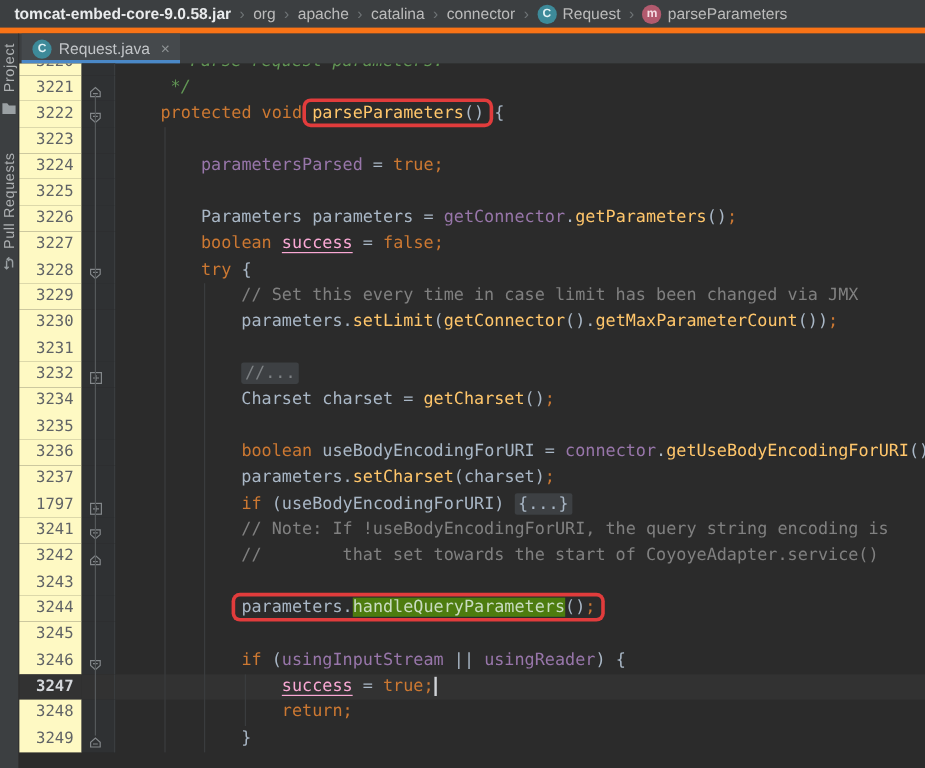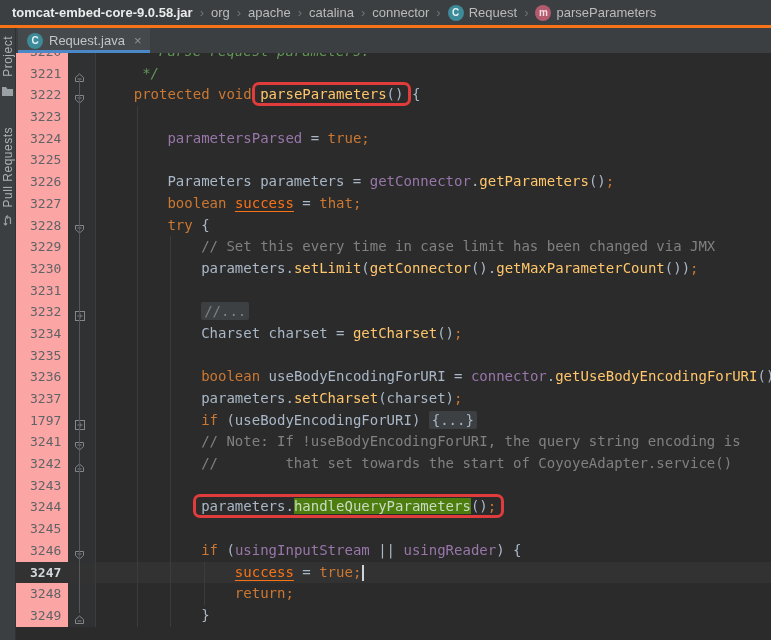--- a/index.html
+++ b/index.html
@@ -4,21 +4,21 @@
 <style>
   html,body{margin:0;padding:0;}
   body{
     width:771px;height:640px;overflow:hidden;position:relative;
     background:#2b2b2b;font-family:"Liberation Sans",sans-serif;
     -webkit-user-select:none;user-select:none;
   }
   
   .breadcrumb-bar{
     position:absolute;top:0;left:0;right:0;height:28px;background:#3c3f41;
-    border-bottom:3px solid #f97316;box-sizing:border-box;
+    border-bottom:5px solid #f97316;box-sizing:border-box;
     display:flex;align-items:center;padding-left:10px;
     font-size:13px;color:#bbbbbb;white-space:nowrap;
   }
   .crumb{display:inline-flex;align-items:center;gap:5px;padding:0 2px;cursor:default;}
   .crumb.bold{font-weight:bold;color:#e9ebed;}
   .crumb-sep{color:#6f7476;font-size:13px;padding:0 5px;}
   .ic-circle{width:16px;height:16px;border-radius:50%;display:inline-flex;
     align-items:center;justify-content:center;font-size:10px;font-weight:bold;flex:none;}
   .ic-class{background:#3d8a99;color:#e3f3f6;}
   .ic-method{background:#b25a6e;color:#f5dde3;}
@@ -36,41 +36,41 @@
     border-right:1px solid #323232;box-sizing:border-box;
     display:flex;flex-direction:column;align-items:center;padding-top:8px;gap:26px;
   }
   .stripe-item{display:flex;flex-direction:column;align-items:center;gap:6px;cursor:default;}
   .stripe-label{writing-mode:vertical-lr;transform:rotate(180deg);
     font-size:12px;color:#afb2b4;letter-spacing:.5px;}
   
   .editor{position:absolute;top:53px;left:16px;right:0;bottom:0;background:#2b2b2b;overflow:hidden;}
   .lines-wrap{position:relative;margin-top:-12px;}
   .row{display:flex;height:21.7px;line-height:21.7px;position:relative;z-index:1;}
-  .row .ln{flex:none;width:52px;background:#fca5a5;color:#606366;
+  .row .ln{flex:none;width:52px;background:#fef9c3;color:#606366;
     font:13px/21.7px "DejaVu Sans Mono",monospace;padding-left:14px;box-sizing:border-box;}
   .row .fold{flex:none;width:28px;background:#2f3133;position:relative;
     border-right:1px solid #3a3d3f;box-sizing:border-box;}
   .row .code{flex:1;font:14px/21.7px "DejaVu Sans Mono",monospace;
     white-space:pre;color:#a9b7c6;padding-left:4px;}
   .row.current .ln{color:#d4d7db;background:#323232;font-weight:bold;}
   .row.current .fold{background:#323232;}
   .row.current .code{background:#323232;}
   .fold-marker{position:absolute;left:6px;top:50%;margin-top:-6px;z-index:3;cursor:pointer;}
   .fold-vline{position:absolute;width:1px;background:#54585a;z-index:2;pointer-events:none;}
   .iguide{position:absolute;width:1px;background:#3a3c3e;z-index:2;pointer-events:none;}
   
   .tk-pln{color:#a9b7c6;}
   .tk-kw{color:#cc7832;}
   .tk-fld{color:#9876aa;}
   .tk-mth{color:#ffc66b;}
   .tk-com{color:#808080;}
   .tk-doc{color:#629755;font-style:italic;}
   .tk-semi{color:#cc7832;}
-  .tk-und{color:#f97316;text-decoration:underline;text-underline-offset:3px;}
+  .tk-und{color:#f9a8d4;text-decoration:underline;text-underline-offset:3px;}
   .tk-chip{background:#3d4043;color:#7d8184;padding:1px 3px;border-radius:2px;}
   .tk-chippln{background:#3d4043;color:#a9b7c6;padding:1px 3px;border-radius:2px;}
   .tk-hit{background:#4d7c0f;color:#c9dcc1;}
   .tk-caret{display:inline-block;width:2px;height:16px;background:#d0d3d7;
     vertical-align:middle;margin-left:1px;}
   .redbox{box-shadow:0 0 0 3px #e13c3c;border-radius:4px;padding:1px 5px;margin:0 -5px;}
 </style>
 </head>
 <body>
 
@@ -179,21 +179,21 @@
         <div class="code"></div>
       </div>
       <div class="row">
         <div class="ln">3226</div>
         <div class="fold"></div>
         <div class="code"><span class="tk-pln">        Parameters parameters = </span><span class="tk-fld">getConnector</span><span class="tk-pln">.</span><span class="tk-mth">getParameters</span><span class="tk-pln">()</span><span class="tk-semi">;</span></div>
       </div>
       <div class="row">
         <div class="ln">3227</div>
         <div class="fold"></div>
-        <div class="code"><span class="tk-pln">        </span><span class="tk-kw">boolean</span><span class="tk-pln"> </span><span class="tk-und">success</span><span class="tk-pln"> = </span><span class="tk-kw">that</span><span class="tk-semi">;</span></div>
+        <div class="code"><span class="tk-pln">        </span><span class="tk-kw">boolean</span><span class="tk-pln"> </span><span class="tk-und">success</span><span class="tk-pln"> = </span><span class="tk-kw">false</span><span class="tk-semi">;</span></div>
       </div>
       <div class="row">
         <div class="ln">3228</div>
         <div class="fold">
           <span class="fold-marker"><svg width="11" height="12" viewBox="0 0 11 12">
               <path d="M1.5 2.5h8v4L5.5 10 1.5 6.5z" fill="#2f3133" stroke="#83878a"></path>
               <path d="M3.5 5h4" stroke="#83878a"></path>
             </svg></span>
         </div>
         <div class="code"><span class="tk-pln">        </span><span class="tk-kw">try</span><span class="tk-pln"> {</span></div>

